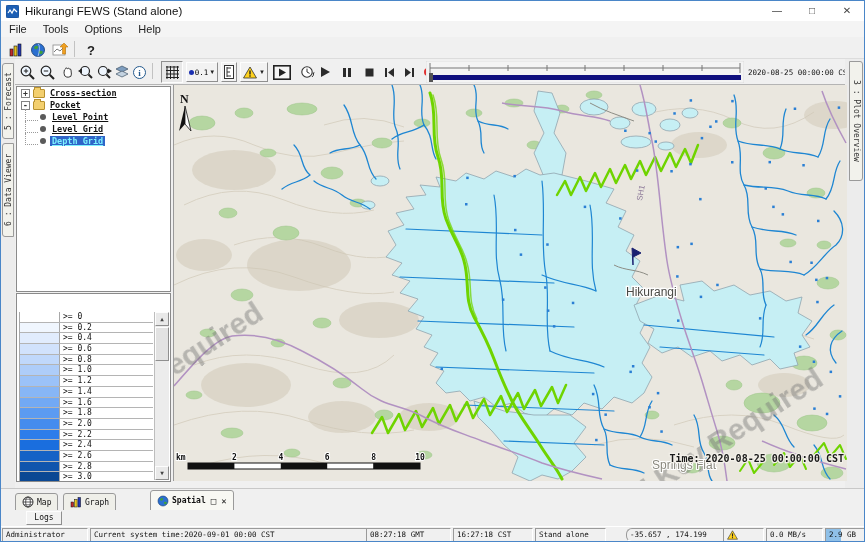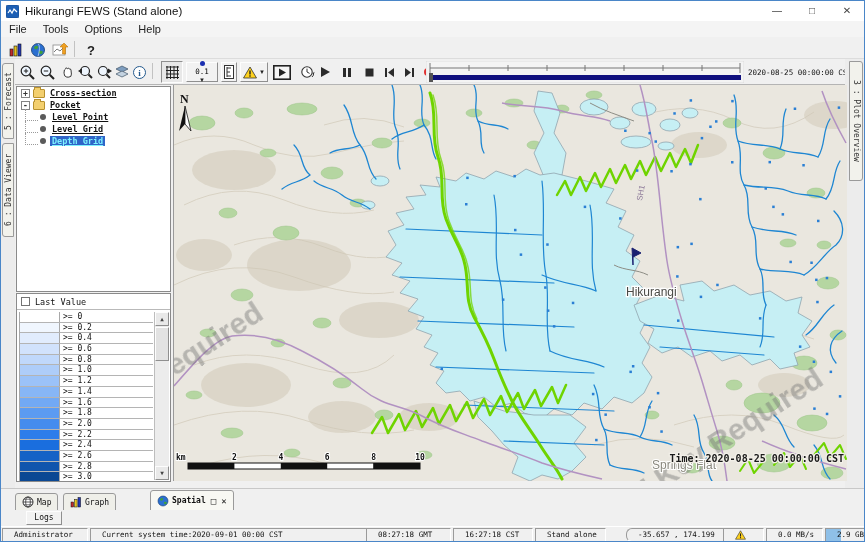--- a/index.html
+++ b/index.html
@@ -63,21 +63,21 @@
   #mapwrap { position:absolute; left:172px; top:84px; width:673px; height:396px; border-left:1px solid #9a9a9a; }
 
   
   #bottomtabs { position:absolute; left:0; top:487px; width:100%; height:22px; background:#f0f0f0; border-top:1px solid #c8c8c8; }
   .btab { position:absolute; display:flex; align-items:center; gap:3px; padding:0 6px; font-family:"DejaVu Sans Mono", monospace; font-size:8px; color:#111; background:#efefe9; border:1px solid #9a9a9a; border-radius:3px 3px 0 0; }
   .btab.active { background:#f8f8f3; font-weight:bold; }
   .btabctl { font-size:9px; color:#222; margin-left:2px; }
   #logsrow { position:absolute; left:0; top:509px; width:100%; height:16px; background:#f0f0f0; }
   #logsbtn { position:absolute; left:25px; top:1px; width:36px; height:14px; font-family:"DejaVu Sans Mono", monospace; font-size:8px; color:#111; text-align:center; line-height:12px; }
   #statusbar { position:absolute; left:0; top:525px; width:100%; height:17px; background:#f0f0f0; border-top:1px solid #fff; }
-  .scell { position:absolute; top:1px; height:14px; border:1px solid; border-color:#9a9a9a #ffffff #ffffff #9a9a9a; background:#f0f0f0; font-family:"DejaVu Sans Mono", monospace; font-size:7.5px; color:#111; line-height:12px; padding-left:11px; white-space:nowrap; overflow:hidden; }
+  .scell { position:absolute; top:1px; height:14px; border:1px solid; border-color:#9a9a9a #ffffff #ffffff #9a9a9a; background:#f0f0f0; font-family:"DejaVu Sans Mono", monospace; font-size:7.5px; color:#111; line-height:12px; padding-left:3px; white-space:nowrap; overflow:hidden; }
   .scell .meter { position:absolute; left:0; top:0; bottom:0; background:#8fc0e8; }
   .scell .mtext { position:relative; }
 </style>
 </head>
 <body>
 
 <div id="win">
 
   <div id="titlebar">
     <svg id="appicon" viewBox="0 0 13 13">
@@ -180,21 +180,21 @@
             <line x1="0" y1="4.5" x2="13" y2="4.5"></line>
             <line x1="0" y1="8" x2="13" y2="8"></line>
             <line x1="0" y1="11.5" x2="13" y2="11.5"></line>
           <line x1="1" y1="0" x2="1" y2="13"></line>
             <line x1="4.5" y1="0" x2="4.5" y2="13"></line>
             <line x1="8" y1="0" x2="8" y2="13"></line>
             <line x1="11.5" y1="0" x2="11.5" y2="13"></line>
         </g>
       </svg>
     </div>
-    <div class="tbtn raised" style="left:185px; width:32px; height:20px; gap:1px;flex-direction:column;">
+    <div class="tbtn raised" style="left:185px; width:32px; height:20px; gap:1px;">
       <span style="width:5px;height:5px;border-radius:50%;background:#1a2fb0;flex:none;"></span>
       <span style="font-size:7.5px;font-family:'DejaVu Sans Mono',monospace;">0.1</span>
       <span style="font-size:6px;color:#222;">▼</span>
     </div>
     <div class="tbtn raised" style="left:220px; width:16px; height:20px;">
       <svg width="10" height="14" viewBox="0 0 10 14">
         <rect x="0.5" y="0.5" width="9" height="13" fill="#fff" stroke="#333" stroke-width="1"></rect>
         <line x1="3" y1="3" x2="7" y2="3" stroke="#333" stroke-width="1"></line>
         <line x1="3" y1="7" x2="6" y2="7" stroke="#333" stroke-width="1"></line>
         <line x1="3" y1="11" x2="7" y2="11" stroke="#333" stroke-width="1"></line>
@@ -310,24 +310,20 @@
         <span class="tlabel">Level Grid</span>
       </div>
       <div class="trow">
         <span class="tconn"></span>
         <span class="tbullet"></span>
         <span class="tlabel tsel">Depth Grid</span>
       </div>
     </div>
 
   <div id="legendpanel">
-    <div id="legendhead">
-      <span id="lv-checkbox"></span>
-      <span id="lv-label">Last Value</span>
-    </div>
     <div id="legendrows">
         <div class="lrow">
           <span class="lswatch" style="background: rgb(255, 255, 255);"></span>
           <span class="llabel">&gt;= 0</span>
         </div>
         <div class="lrow">
           <span class="lswatch" style="background: rgb(240, 246, 254);"></span>
           <span class="llabel">&gt;= 0.2</span>
         </div>
         <div class="lrow">

